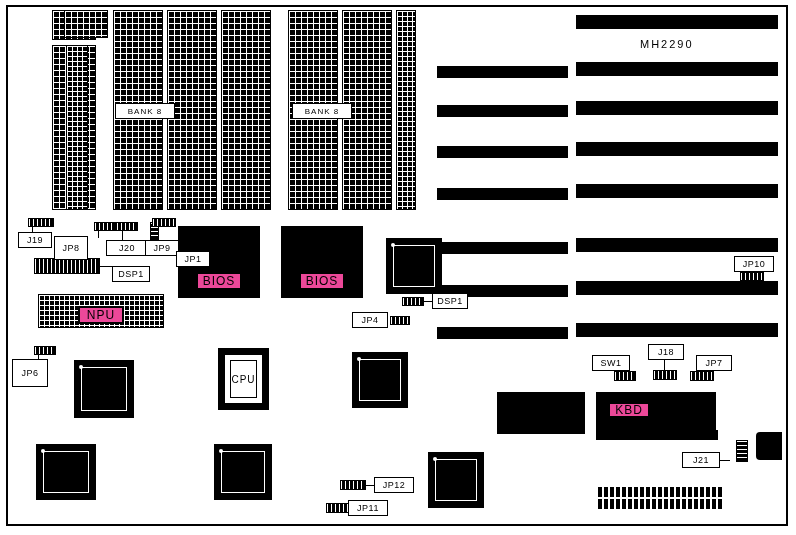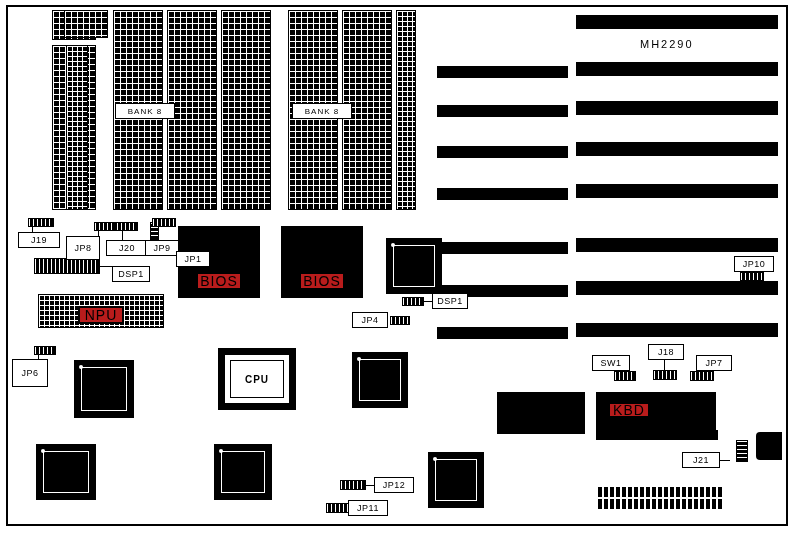--- a/index.html
+++ b/index.html
@@ -14,22 +14,22 @@
     position:absolute;left:6px;top:5px;width:782px;height:521px;
     border:2px solid #000;
     box-sizing:border-box;
     background:#fff;
   }
   .abs{position:absolute;box-sizing:border-box;}
   
   .blk{background:#000;}
   
   .lbl{
-    background:#b91c1c;border:2px solid #000;color:#000;
-    font-size:14px;letter-spacing:1px;text-align:center;
+    background:#ec4899;border:2px solid #000;color:#000;
+    font-size:12px;letter-spacing:1px;text-align:center;
     display:flex;align-items:center;justify-content:center;
     font-family:"Liberation Sans",sans-serif;
     white-space:nowrap;
   }
   
   .slot{background:#000;}
   
   .grid{
     background-color:#000;
     background-image:
@@ -130,21 +130,21 @@
   <div class="lbl abs" style="left:196px;top:272px;width:46px;height:18px;">BIOS</div>
 
   <div class="abs blk" style="left:281px;top:226px;width:82px;height:72px;"></div>
   <div class="lbl abs" style="left:299px;top:272px;width:46px;height:18px;">BIOS</div>
 
   <div class="abs grid-fine" style="left:38px;top:294px;width:126px;height:34px;"></div>
   <div class="lbl abs" style="left:78px;top:306px;width:46px;height:18px;">NPU</div>
 
   <div class="abs jmp" style="left:34px;top:258px;width:66px;height:16px;"></div>
 
-  <div class="cpusock" style="left:218px;top:348px;width:78px;height:62px;font-weight:bold;">
+  <div class="cpusock" style="left:218px;top:348px;width:51px;height:62px;">
     <div class="in"></div>
     <div class="in2"></div>
     <div class="cpulab">CPU</div>
   </div>
 
   <div class="plcc" style="left:386px;top:238px;width:56px;height:56px;">
       <div class="dot"></div>
       <div class="inner"></div>
     </div>
   <div class="plcc" style="left:74px;top:360px;width:60px;height:58px;">
@@ -173,25 +173,25 @@
   <div class="lbl abs" style="left:608px;top:402px;width:42px;height:16px;">KBD</div>
   <div class="dashed" style="left:596px;top:430px;width:120px;height:8px;background:#000;"></div>
 
   <div class="abs" style="left:596px;top:485px;width:128px;height:24px;background:#000;background-image:repeating-linear-gradient(to right,#fff 0 2px,transparent 2px 6px),repeating-linear-gradient(to bottom,#fff 0 2px,transparent 2px 12px);"></div>
 
   <div class="abs blk" style="left:756px;top:432px;width:26px;height:28px;border-radius:4px 0 0 4px;"></div>
   <div class="abs jmp-v" style="left:736px;top:440px;width:12px;height:22px;"></div>
 
   <div class="abs jmp" style="left:28px;top:218px;width:26px;height:9px;"></div>
   <div class="leader abs" style="left:32px;top:227px;width:1px;height:8px;"></div>
-  <div class="callout abs" style="left:18px;top:232px;width:42px;height:16px;">J19</div>
+  <div class="callout abs" style="left:18px;top:232px;width:34px;height:16px;">J19</div>
 
   <div class="abs jmp" style="left:94px;top:222px;width:22px;height:9px;"></div>
   <div class="leader abs" style="left:98px;top:231px;width:1px;height:7px;"></div>
-  <div class="callout abs" style="left:66px;top:236px;width:34px;height:24px;">JP8</div>
+  <div class="callout abs" style="left:54px;top:236px;width:34px;height:24px;">JP8</div>
 
   <div class="abs jmp" style="left:116px;top:222px;width:22px;height:9px;"></div>
   <div class="leader abs" style="left:122px;top:231px;width:1px;height:10px;"></div>
   <div class="callout abs" style="left:106px;top:240px;width:42px;height:16px;">J20</div>
 
   <div class="abs jmp-v" style="left:150px;top:222px;width:9px;height:18px;"></div>
   <div class="callout abs" style="left:145px;top:240px;width:34px;height:16px;">JP9</div>
 
   <div class="abs jmp" style="left:152px;top:218px;width:24px;height:9px;"></div>
   <div class="callout abs" style="left:176px;top:211px;width:34px;height:16px;margin-top:40px;">JP1</div>

